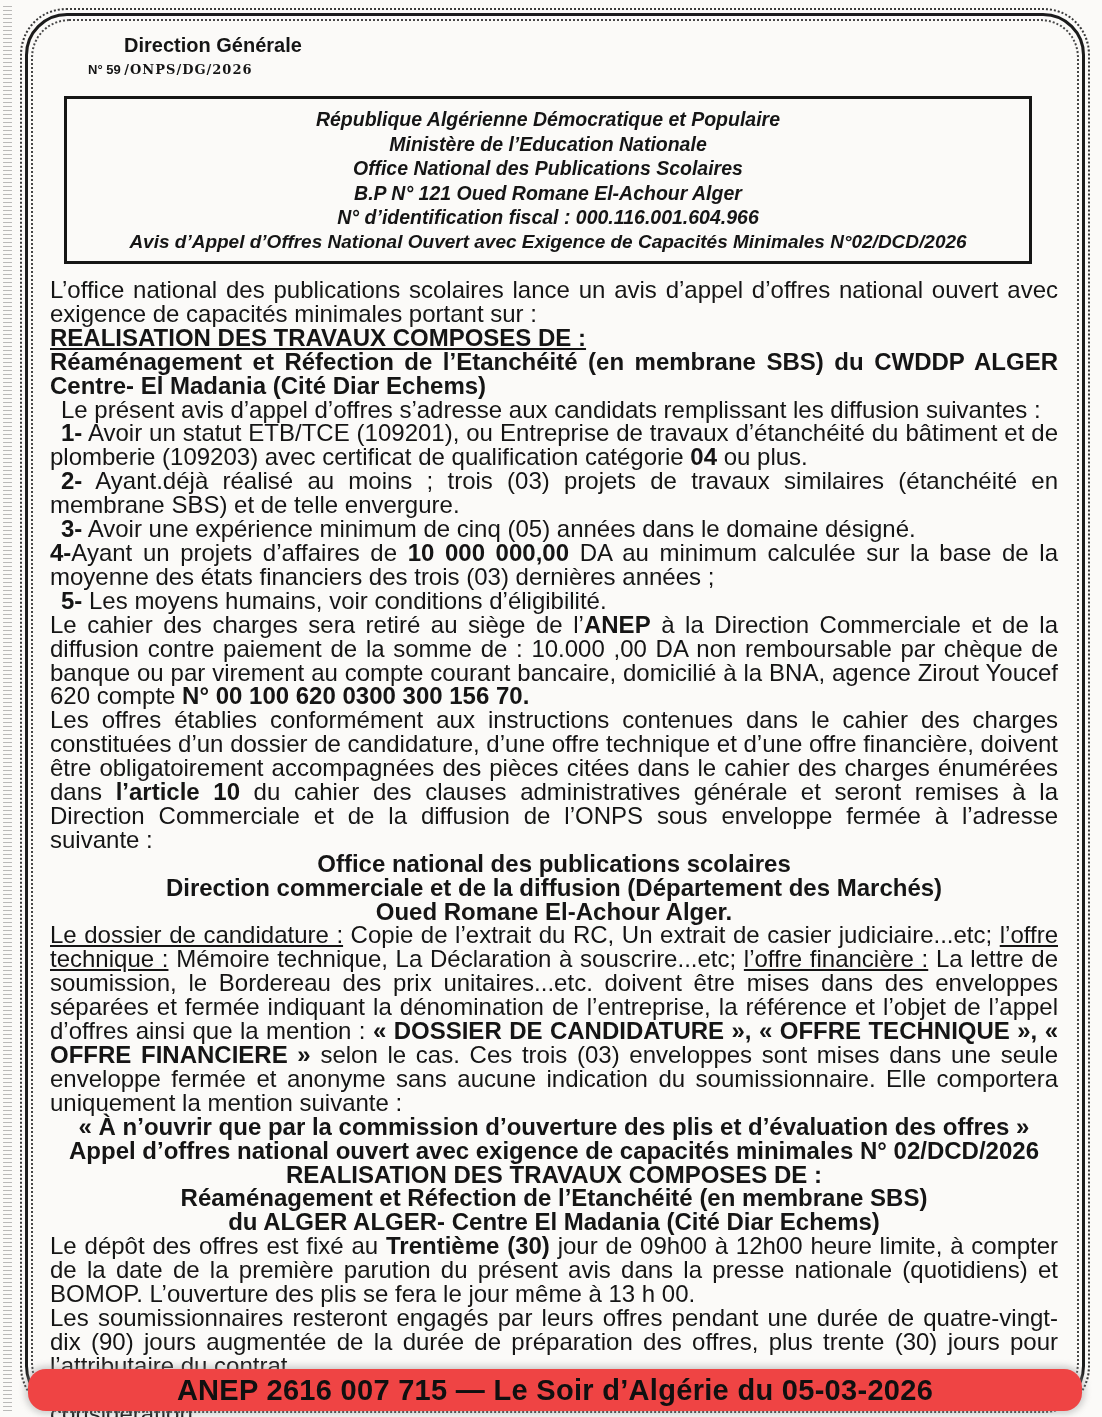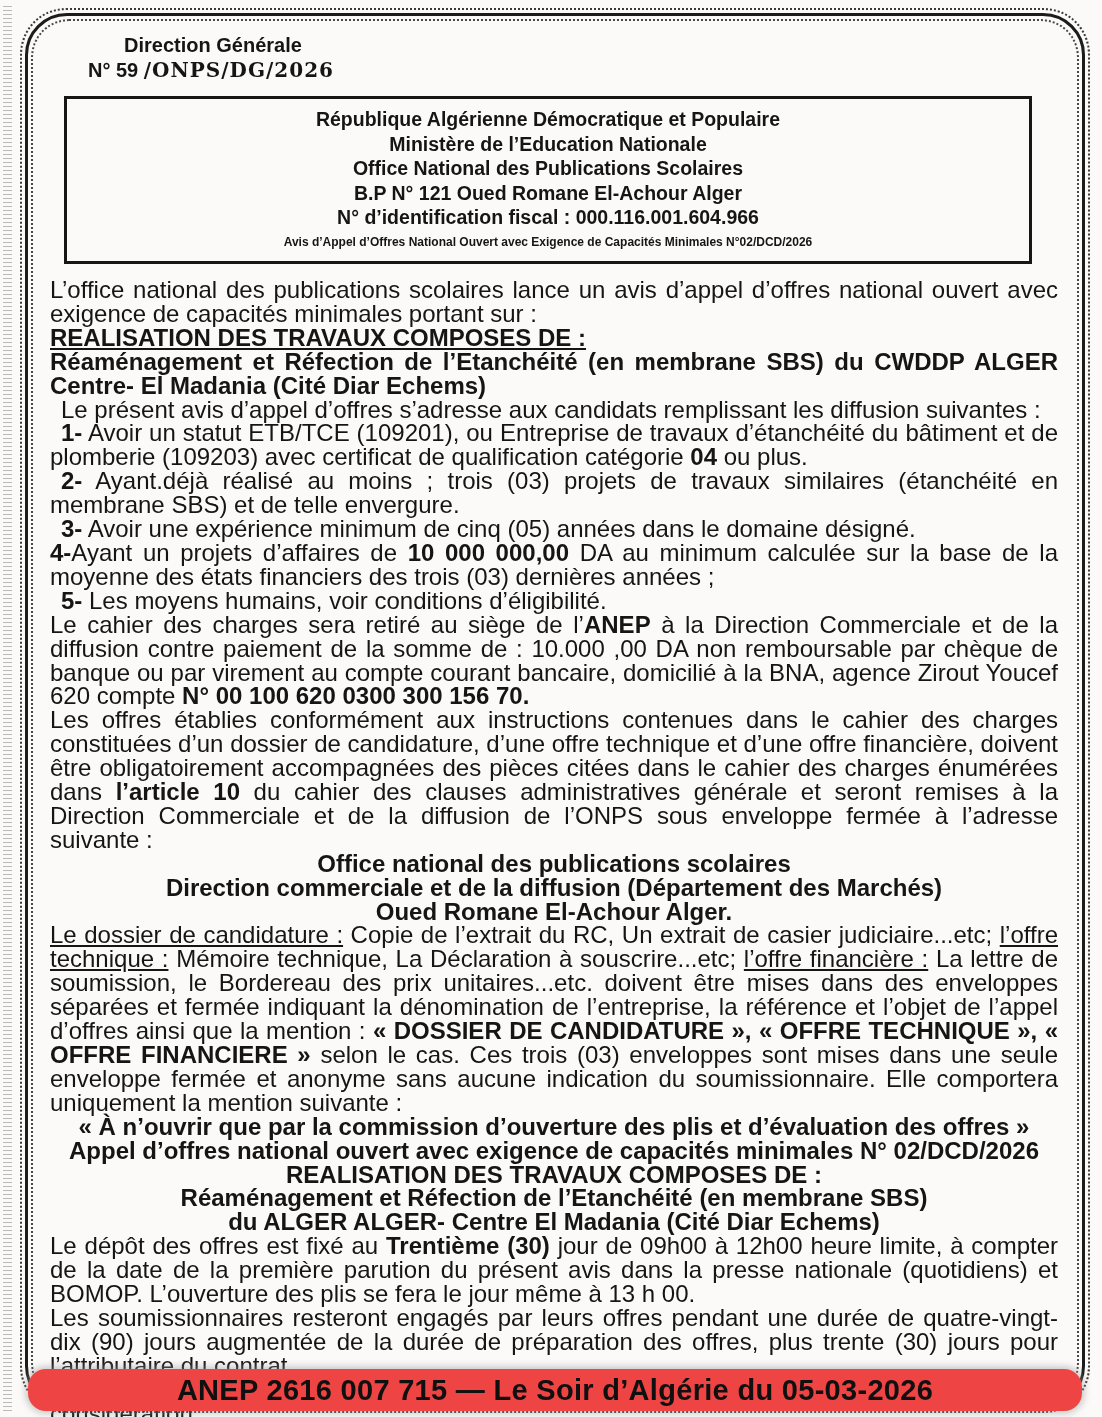--- a/index.html
+++ b/index.html
@@ -21,33 +21,34 @@
 
   
   .frame1 { position: absolute; top: 8px; left: 20px; right: 12px; bottom: 4px;
             border: 2px dotted #3a3a3a; border-radius: 46px; pointer-events: none; }
   .frame2 { position: absolute; inset: 3px; border: 3px solid #1c1c1c; border-radius: 42px; }
   .frame3 { position: absolute; inset: 3px; border: 2px dotted #474747; border-radius: 38px; }
 
   .content { position: absolute; left: 50px; right: 44px; top: 33px; }
 
   .ref-line1 { margin-left: 74px; font-weight: 700; font-size: 20px; line-height: 24px; }
-  .ref-line2 { margin-left: 38px; font-weight: 700; font-size: 20px; line-height: 26px; }
+  .ref-line2 { margin-left: 38px; font-weight: 700; font-size: 13px; line-height: 26px; }
   .ref-code  { font-family: "DejaVu Serif", serif; letter-spacing: 1px; }
 
   .header-box {
     margin: 13px 26px 0 14px;
     border: 3px solid #161616;
     padding: 8px 4px 7px 4px;
     text-align: center;
     font-weight: 700;
     font-size: 19.5px;
     line-height: 24.5px;
+    font-style: italic;
   }
-  .header-box .last { font-size: 12px; }
+  .header-box .last { font-size: 19px; }
 
   .body-text { margin-top: 14px; font-size: 24px; line-height: 23.9px; }
   .body-text p { margin: 0; text-align: justify; }
   .b { font-weight: 700; }
   .u { text-decoration: underline; }
   .ind { text-indent: 11px; }
   .center { text-align: center !important; font-weight: 700; }
 
   .signature { margin-top: 20px; padding-right: 26px; text-align: right;
                font-weight: 700; font-size: 20.5px; }

